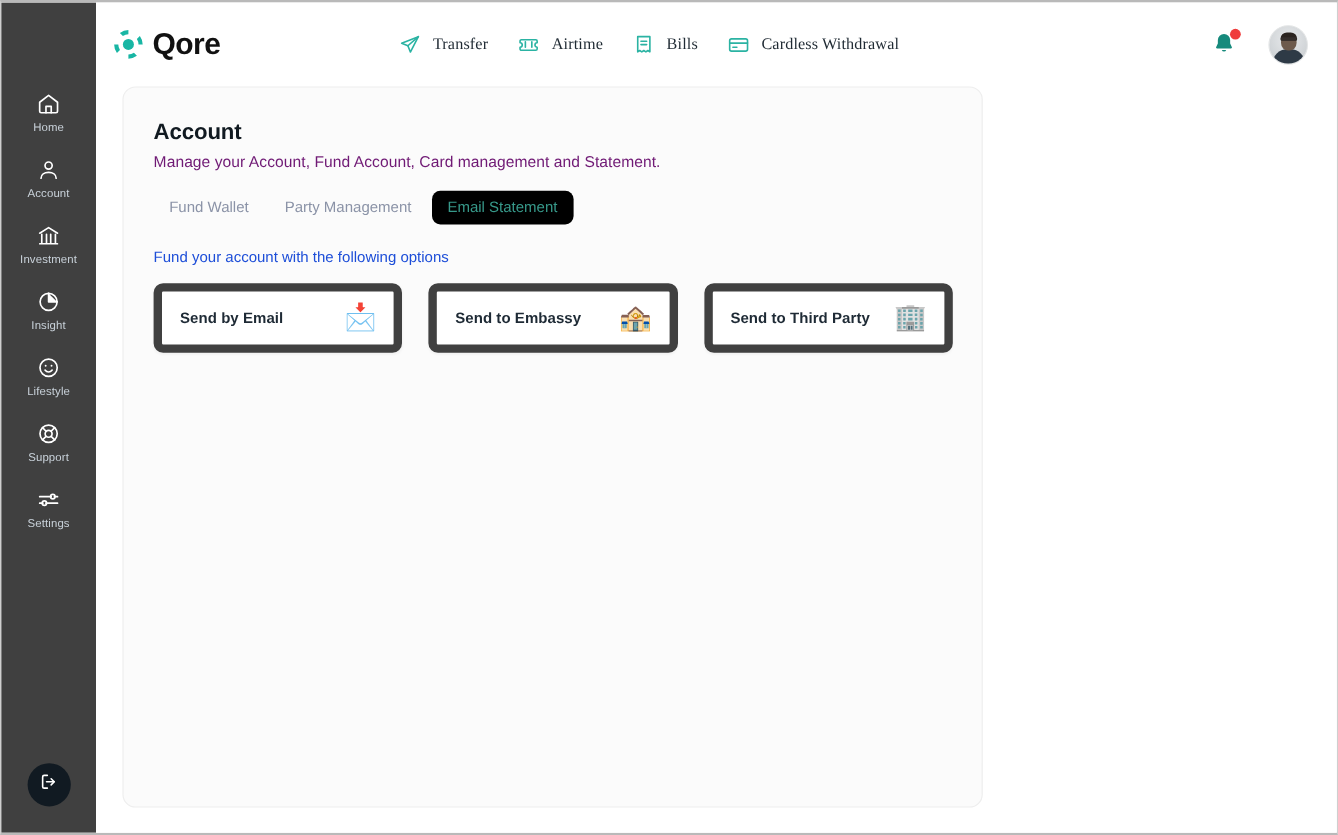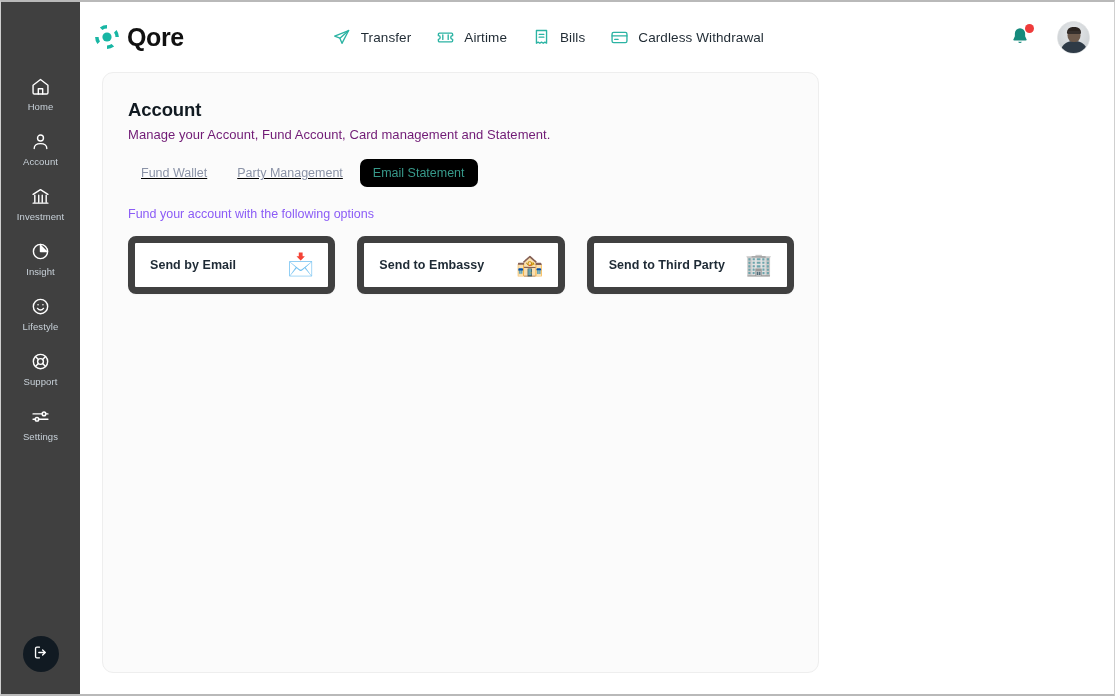--- a/index.html
+++ b/index.html
@@ -98,20 +98,21 @@
     font-size: 25px;
     font-weight: 700;
     color: #111111;
     letter-spacing: -0.4px;
   }
   .topnav {
     display: flex;
     align-items: flex-start;
     gap: 24px;
     margin-left: 148px;
+    font-family: Liberation Serif, serif;
   }
   .topnav-item {
     display: flex;
     align-items: center;
     gap: 9px;
     cursor: pointer;
   }
   .topnav-ico { width: 20px; height: 20px; color: #2bb3a3; display:flex; align-items:center; justify-content:center;}
   .topnav-label {
     font-size: 13.5px;
@@ -167,38 +168,37 @@
     margin-top: 6px;
     font-size: 13px;
     color: #701a75;
     letter-spacing: .05px;
   }
   .tabs {
     margin-top: 17px;
     display: flex;
     align-items: flex-start;
     gap: 4px;
-    text-decoration: underline;
   }
   .tab {
     font-size: 12.5px;
     padding: 7px 13px;
     border-radius: 7px;
     color: #8b93a7;
     cursor: pointer;
     white-space: nowrap;
   }
   .tab.active {
     background: #000000;
     color: #37998a;
   }
   .section-note {
     margin-top: 20px;
     font-size: 12.5px;
-    color: #8b5cf6;
+    color: #1d4ed8;
   }
   .cards {
     margin-top: 15px;
     display: flex;
     gap: 22px;
   }
   .opt-card {
     width: 210px;
     height: 58px;
     background: #ffffff;

